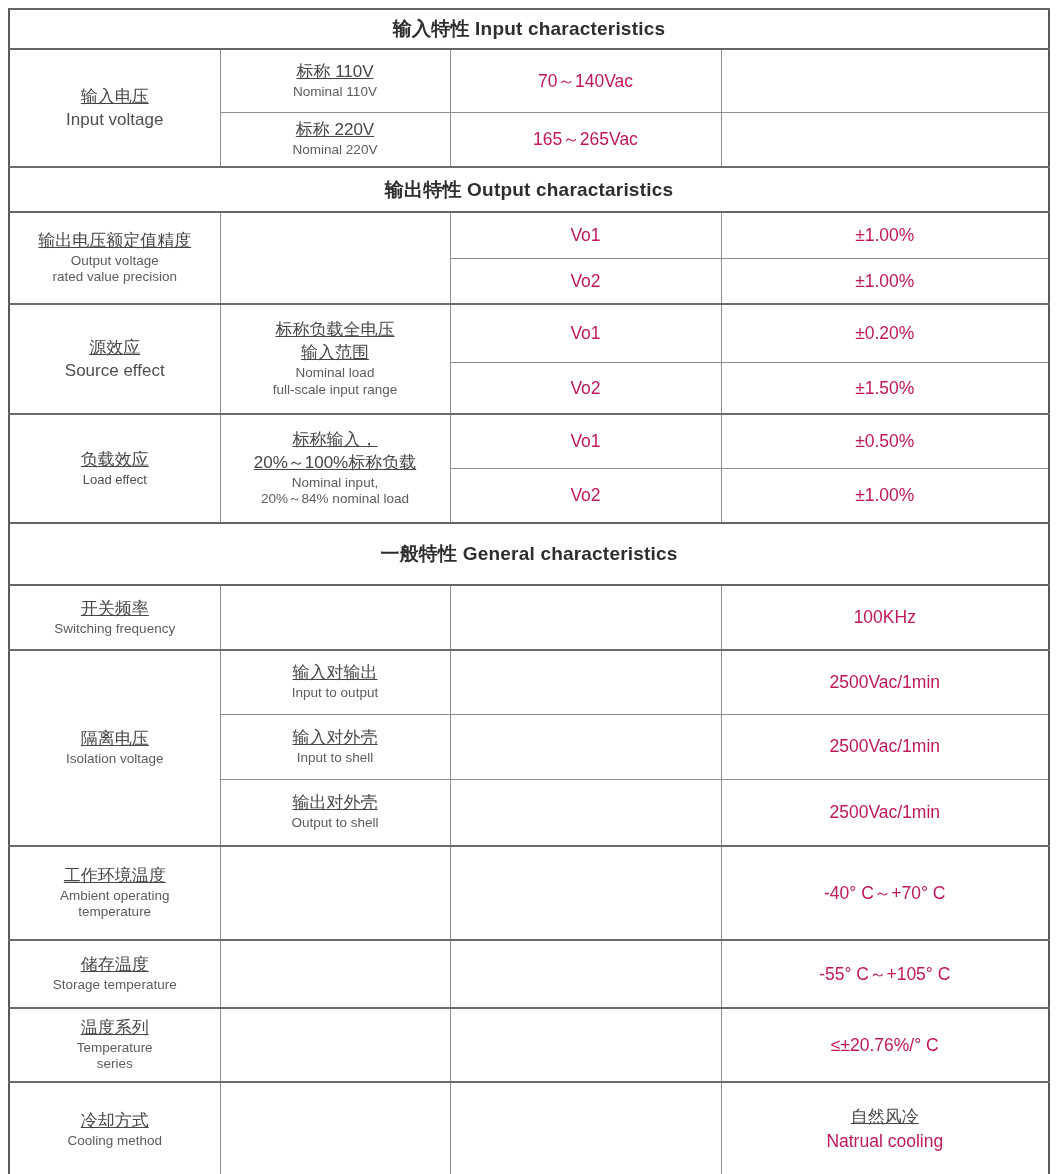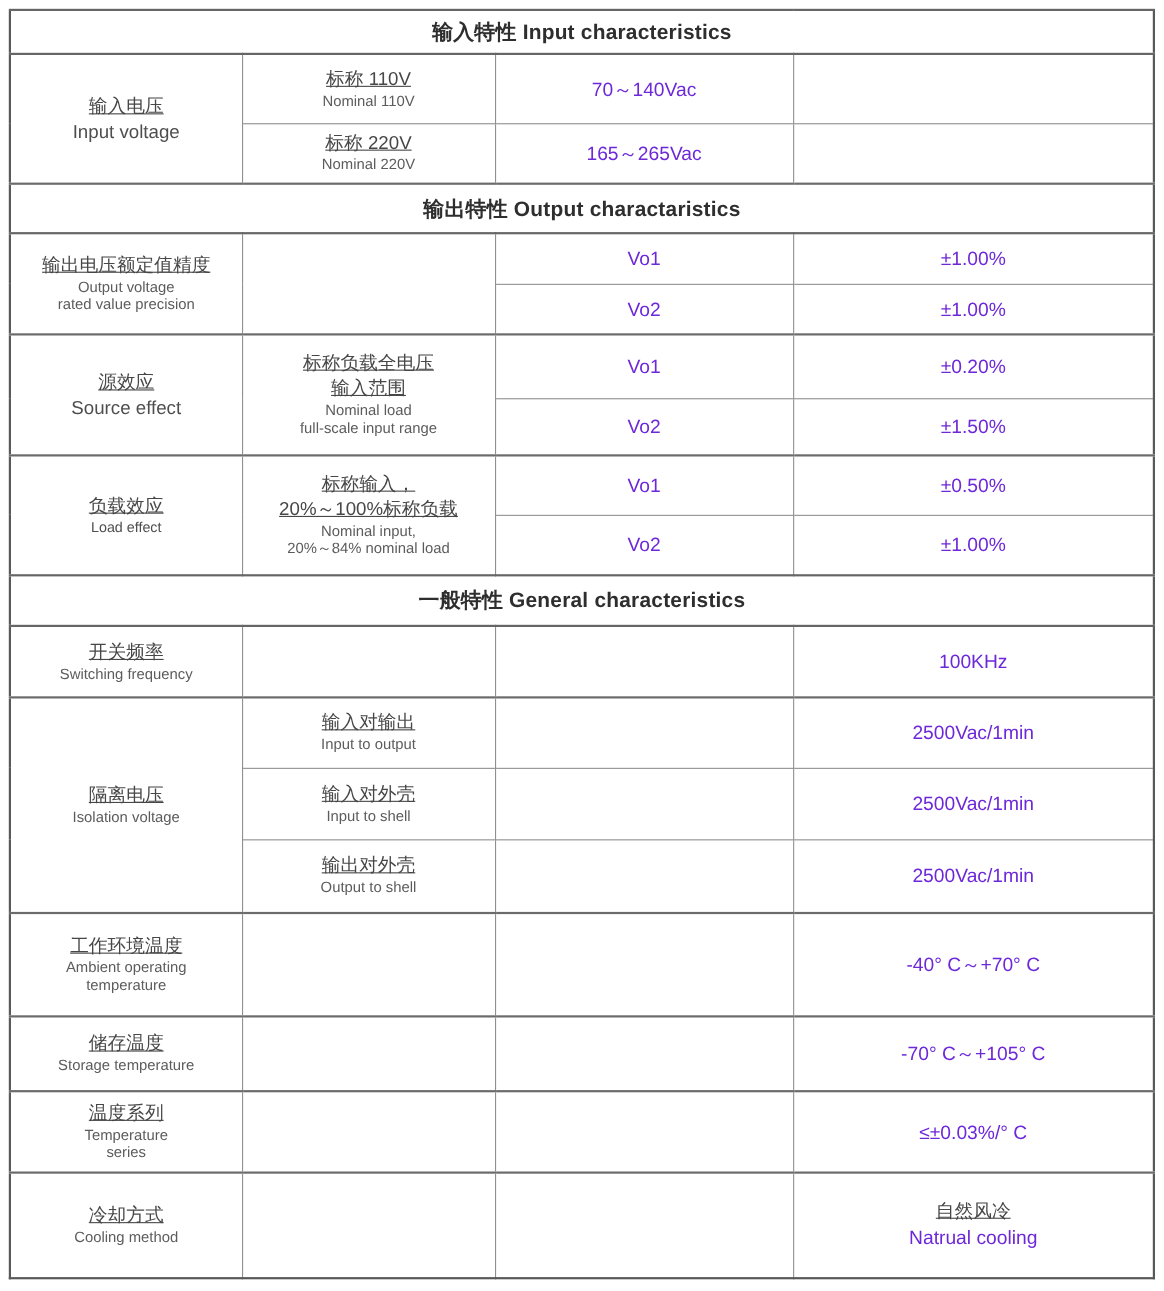--- a/index.html
+++ b/index.html
@@ -42,21 +42,21 @@
     line-height: 1.35;
     text-decoration: underline;
   }
   .en {
     font-size: 13.5px;
     color: #5c5c5c;
     line-height: 1.25;
   }
   .val {
     font-size: 17.5px;
-    color: #6d28d9;
+    color: #be185d;
     line-height: 1.4;
   }
 </style>
 </head>
 <body>
 
 <table class="spec">
   <colgroup>
     <col style="width:211px">
     <col style="width:230px">
@@ -168,21 +168,21 @@
   </tr>
   <tr style="height:55px">
     <td>
       <div class="val">Vo2</div>
     </td>
     <td>
       <div class="val">±1.00%</div>
     </td>
   </tr>
 
-  <tr style="height:46px">
+  <tr style="height:62px">
     <th class="section" colspan="4">一般特性 General characteristics</th>
   </tr>
 
   <tr style="height:65px">
     <td class="bb">
       <div class="zh">开关频率</div>
       <div class="en">Switching frequency</div>
     </td>
     <td class="bb"></td>
     <td class="bb"></td>
@@ -240,34 +240,34 @@
   </tr>
 
   <tr style="height:68px">
     <td class="bb">
       <div class="zh">储存温度</div>
       <div class="en">Storage temperature</div>
     </td>
     <td class="bb"></td>
     <td class="bb"></td>
     <td class="bb">
-      <div class="val">-70° C～+105° C</div>
+      <div class="val">-55° C～+105° C</div>
     </td>
   </tr>
 
   <tr style="height:74px">
     <td class="bb">
       <div class="zh">温度系列</div>
       <div class="en">Temperature</div>
       <div class="en">series</div>
     </td>
     <td class="bb"></td>
     <td class="bb"></td>
     <td class="bb">
-      <div class="val">≤±0.03%/° C</div>
+      <div class="val">≤±20.76%/° C</div>
     </td>
   </tr>
 
   <tr style="height:96px">
     <td>
       <div class="zh">冷却方式</div>
       <div class="en">Cooling method</div>
     </td>
     <td></td>
     <td></td>

